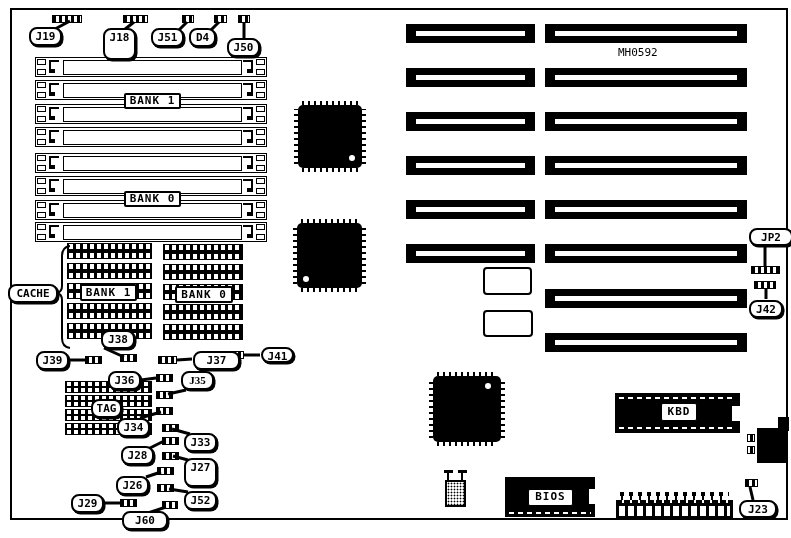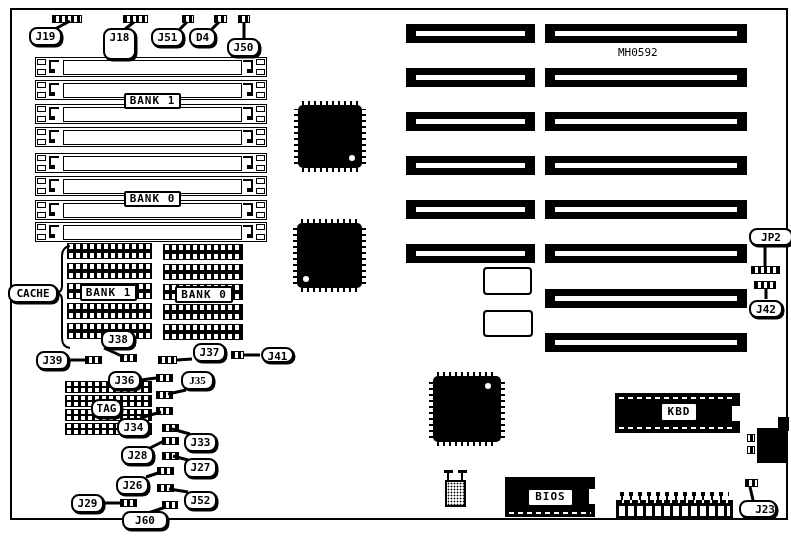--- a/index.html
+++ b/index.html
@@ -301,28 +301,28 @@
     <path d="M70,246 Q62,247 62,256 L62,286 Q62,292 57,293 Q62,294 62,300 L62,338 Q62,347 70,348" stroke="#000" stroke-width="2" fill="none"></path>
   </svg>
 
   <div class="abs co" style="left:29px;top:27px;width:33px;height:19px;">J19</div>
   <div class="abs co" style="left:103px;top:28px;width:33px;height:32px;">J18</div>
   <div class="abs co" style="left:151px;top:28px;width:33px;height:19px;">J51</div>
   <div class="abs co" style="left:189px;top:28px;width:27px;height:19px;">D4</div>
   <div class="abs co" style="left:227px;top:38px;width:33px;height:19px;">J50</div>
   <div class="abs co" style="left:88px;top:330px;width:34px;height:19px;margin-left:13px;">J38</div>
   <div class="abs co" style="left:36px;top:351px;width:33px;height:19px;">J39</div>
-  <div class="abs co" style="left:193px;top:343px;width:33px;height:19px;">J37</div>
+  <div class="abs co" style="left:193px;top:351px;width:47px;height:19px;">J37</div>
   <div class="abs co" style="left:261px;top:347px;width:33px;height:16px;">J41</div>
   <div class="abs co" style="left:108px;top:371px;width:33px;height:19px;">J36</div>
   <div class="abs co" style="left:181px;top:371px;width:33px;height:19px;font-family:Liberation Serif, serif;">J35</div>
   <div class="abs co" style="left:117px;top:418px;width:33px;height:19px;">J34</div>
   <div class="abs co" style="left:184px;top:433px;width:33px;height:19px;">J33</div>
   <div class="abs co" style="left:121px;top:446px;width:33px;height:19px;">J28</div>
-  <div class="abs co" style="left:184px;top:458px;width:33px;height:20px;">J27</div>
+  <div class="abs co" style="left:184px;top:458px;width:33px;height:29px;">J27</div>
   <div class="abs co" style="left:116px;top:476px;width:33px;height:19px;">J26</div>
   <div class="abs co" style="left:184px;top:491px;width:33px;height:19px;">J52</div>
   <div class="abs co" style="left:71px;top:494px;width:33px;height:19px;">J29</div>
   <div class="abs co" style="left:122px;top:511px;width:46px;height:19px;">J60</div>
   <div class="abs co" style="left:749px;top:228px;width:44px;height:18px;">JP2</div>
   <div class="abs co" style="left:749px;top:300px;width:34px;height:18px;">J42</div>
-  <div class="abs co" style="left:739px;top:500px;width:38px;height:18px;text-align:right;">J23</div>
+  <div class="abs co" style="left:739px;top:500px;width:38px;height:18px;">J23</div>
 </div>
 
 </body></html>

